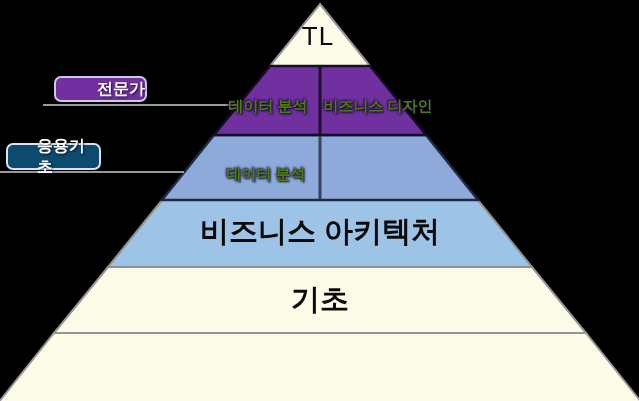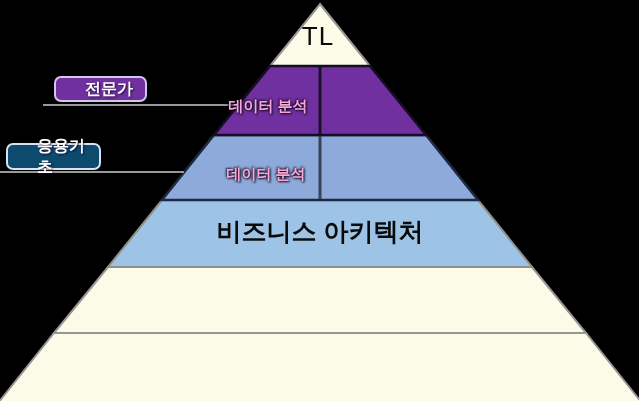--- a/index.html
+++ b/index.html
@@ -13,30 +13,30 @@
   .stage svg{position:absolute;left:0;top:0;}
   .lbl{
     position:absolute;
     transform:translate(-50%,-50%);
     white-space:nowrap;
     text-align:center;
     line-height:1;
   }
   .lbl-dark{color:#0a0a0a;}
   .lbl-white{
-    color:#f9a8d4;
+    color:#4d7c0f;
     font-weight:bold;
     text-shadow:1px 1px 2px rgba(18,8,38,.95), -1px -1px 2px rgba(18,8,38,.7), 0 0 3px rgba(18,8,38,.8);
   }
   .lbl-tl{font-size:26px;font-weight:normal;letter-spacing:1px;}
   .lbl-cell{font-size:15px;}
-  .lbl-big{font-size:25px;font-weight:bold;}
+  .lbl-big{font-size:29px;font-weight:bold;}
   .badge{
     position:absolute;
-    display:flex;align-items:center;justify-content:flex-start;
+    display:flex;align-items:center;justify-content:flex-end;
     border-radius:7px;
     color:#fff;font-weight:bold;font-size:16px;
     box-sizing:border-box;
     text-shadow:1px 1px 2px rgba(18,8,38,.8);
     padding-left:29px;
   }
   .badge-expert{
     left:54px;top:76px;width:93px;height:26px;
     background:#7030A0;border:2px solid #CFC9E6;
   }
@@ -67,25 +67,27 @@
     <line x1="320" y1="67" x2="320" y2="134" stroke="#1A1028" stroke-width="3"></line>
     <line x1="320" y1="136" x2="320" y2="199" stroke="#39435C" stroke-width="3"></line>
 
     <line x1="43" y1="105" x2="237" y2="105" stroke="#999999" stroke-width="2"></line>
     <line x1="0" y1="172" x2="184" y2="172" stroke="#999999" stroke-width="2"></line>
   </svg>
 
   <div class="lbl lbl-dark lbl-tl" style="left:318px;top:36px;">TL</div>
 
   <div class="lbl lbl-white lbl-cell" style="left:268px;top:105px;">데이터 분석</div>
+  <div class="lbl lbl-white lbl-cell" style="left:378px;top:105px;">비즈니스 디자인</div>
 
   <div class="lbl lbl-white lbl-cell" style="left:266px;top:173px;">데이터 분석</div>
 
   <div class="lbl lbl-dark lbl-big" style="left:320px;top:231px;">비즈니스 아키텍처</div>
 
+  <div class="lbl lbl-dark lbl-big" style="left:320px;top:299px;">기초</div>
 
 
   <div class="badge badge-expert">
     <span>전문가</span>
   </div>
   <div class="badge badge-applied">
     <span>응용기초</span>
   </div>
 
 </div>

